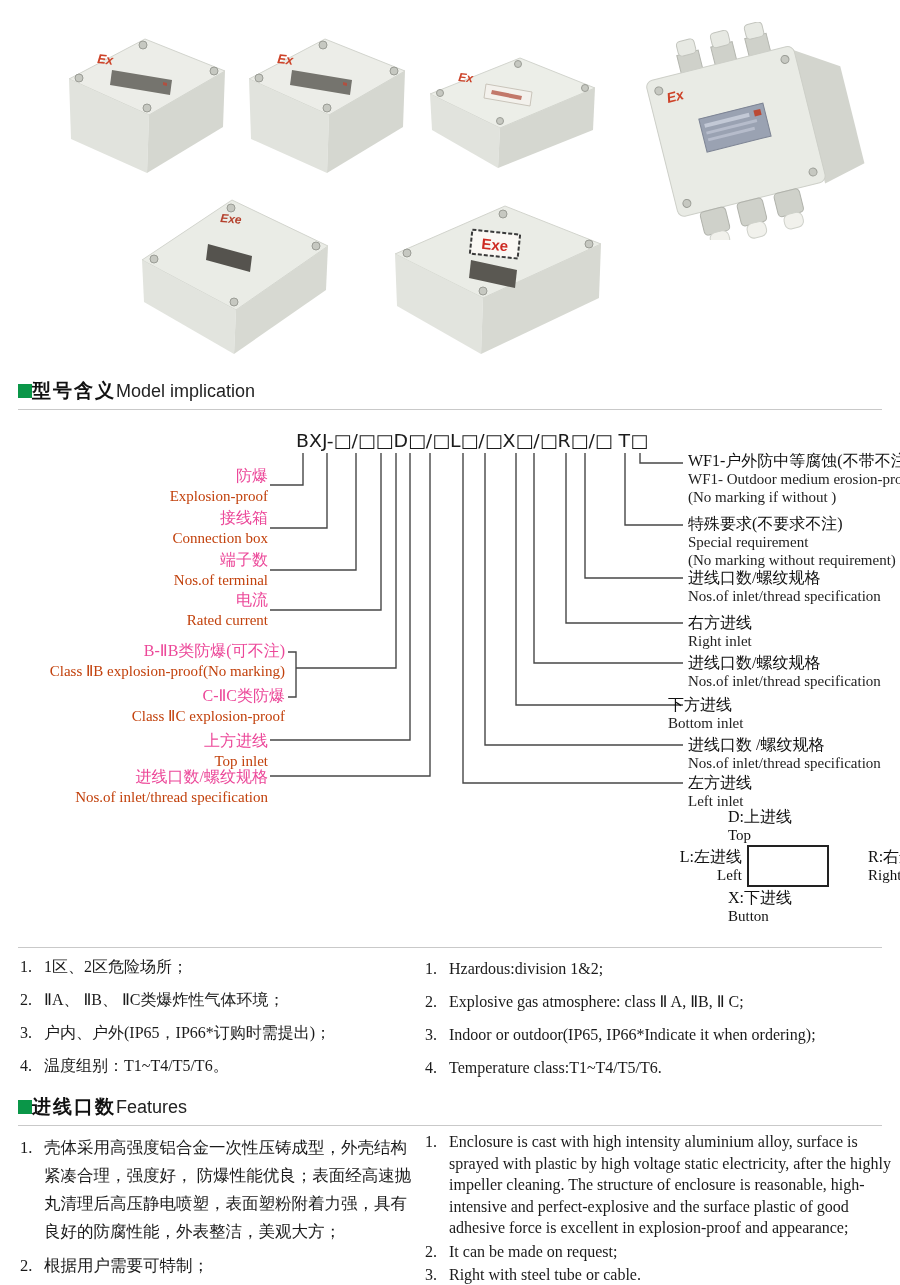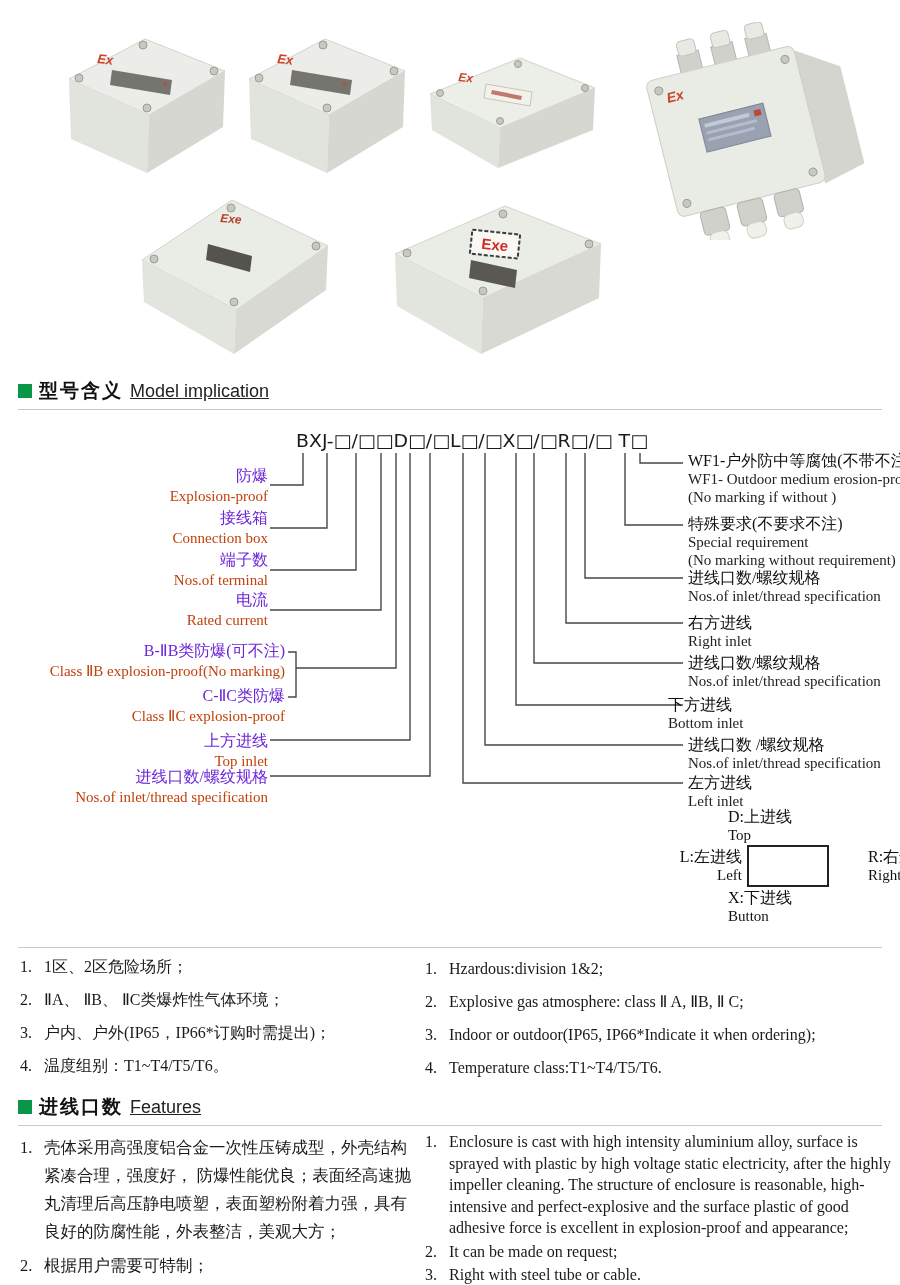--- a/index.html
+++ b/index.html
@@ -1,29 +1,29 @@
 <!DOCTYPE html>
 <html><head>
 <meta charset="utf-8">
 <style>
   html,body{margin:0;padding:0;background:#ffffff;}
   #page{position:relative;width:900px;height:1285px;background:#fff;overflow:hidden;
         font-family:"Liberation Serif", serif;color:#1a1a1a;}
   .abs{position:absolute;}
   svg{display:block;}
   
-  .sec-head{position:absolute;left:18px;display:flex;align-items:center;gap:7px;
+  .sec-head{position:absolute;left:18px;display:flex;align-items:center;gap:0;
             font-family:"Liberation Sans", sans-serif;}
   .sec-sq{width:14px;height:14px;background:#0a9648;flex:none;}
   .sec-cn{font-size:19px;font-weight:bold;color:#111;letter-spacing:2px;}
-  .sec-en{font-size:18px;color:#222;text-decoration:underline;}
+  .sec-en{font-size:18px;color:#222;}
   .hr{position:absolute;left:18px;width:864px;height:0;border-top:1px solid #c9c9c9;}
   
   .mlab{position:absolute;text-align:right;line-height:20px;white-space:nowrap;}
-  .mlab .cn{font-size:16px;color:#6d28d9;}
+  .mlab .cn{font-size:16px;color:#ec4899;}
   .mlab .en{font-size:15px;color:#c2410c;}
   .rlab{position:absolute;text-align:left;line-height:18px;white-space:nowrap;}
   .rlab .cn{font-size:16px;color:#111;}
   .rlab .en{font-size:15px;color:#222;}
   .clab{position:absolute;text-align:left;line-height:18px;white-space:nowrap;
         font-size:16px;color:#111;}
   .clab .en{font-size:15px;}
   
   .li{display:flex;margin-bottom:12px;}
   .li .num{flex:none;width:24px;font-size:16px;}

